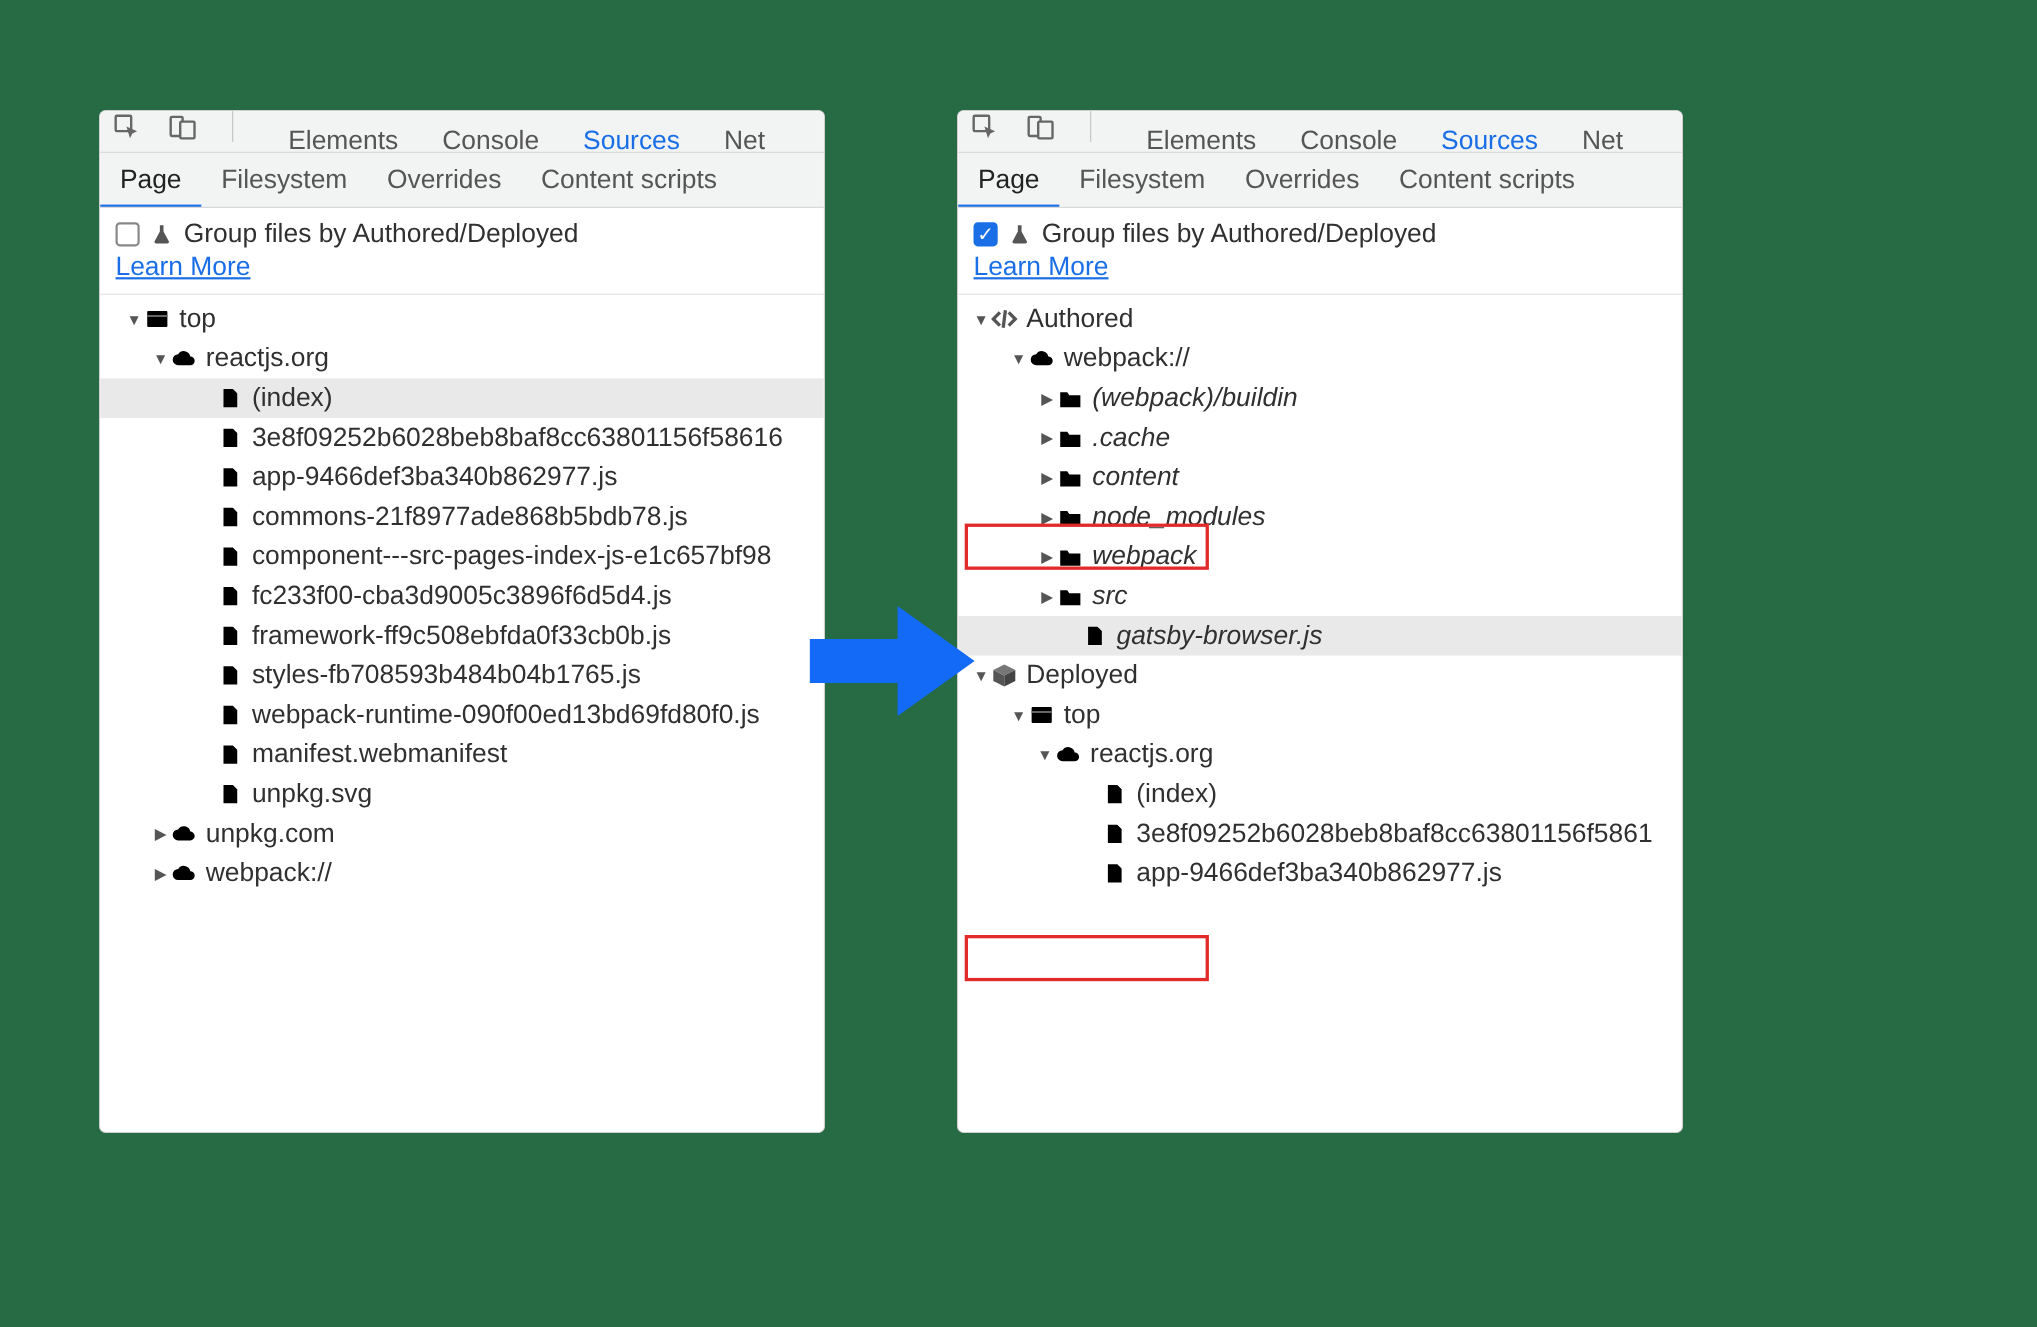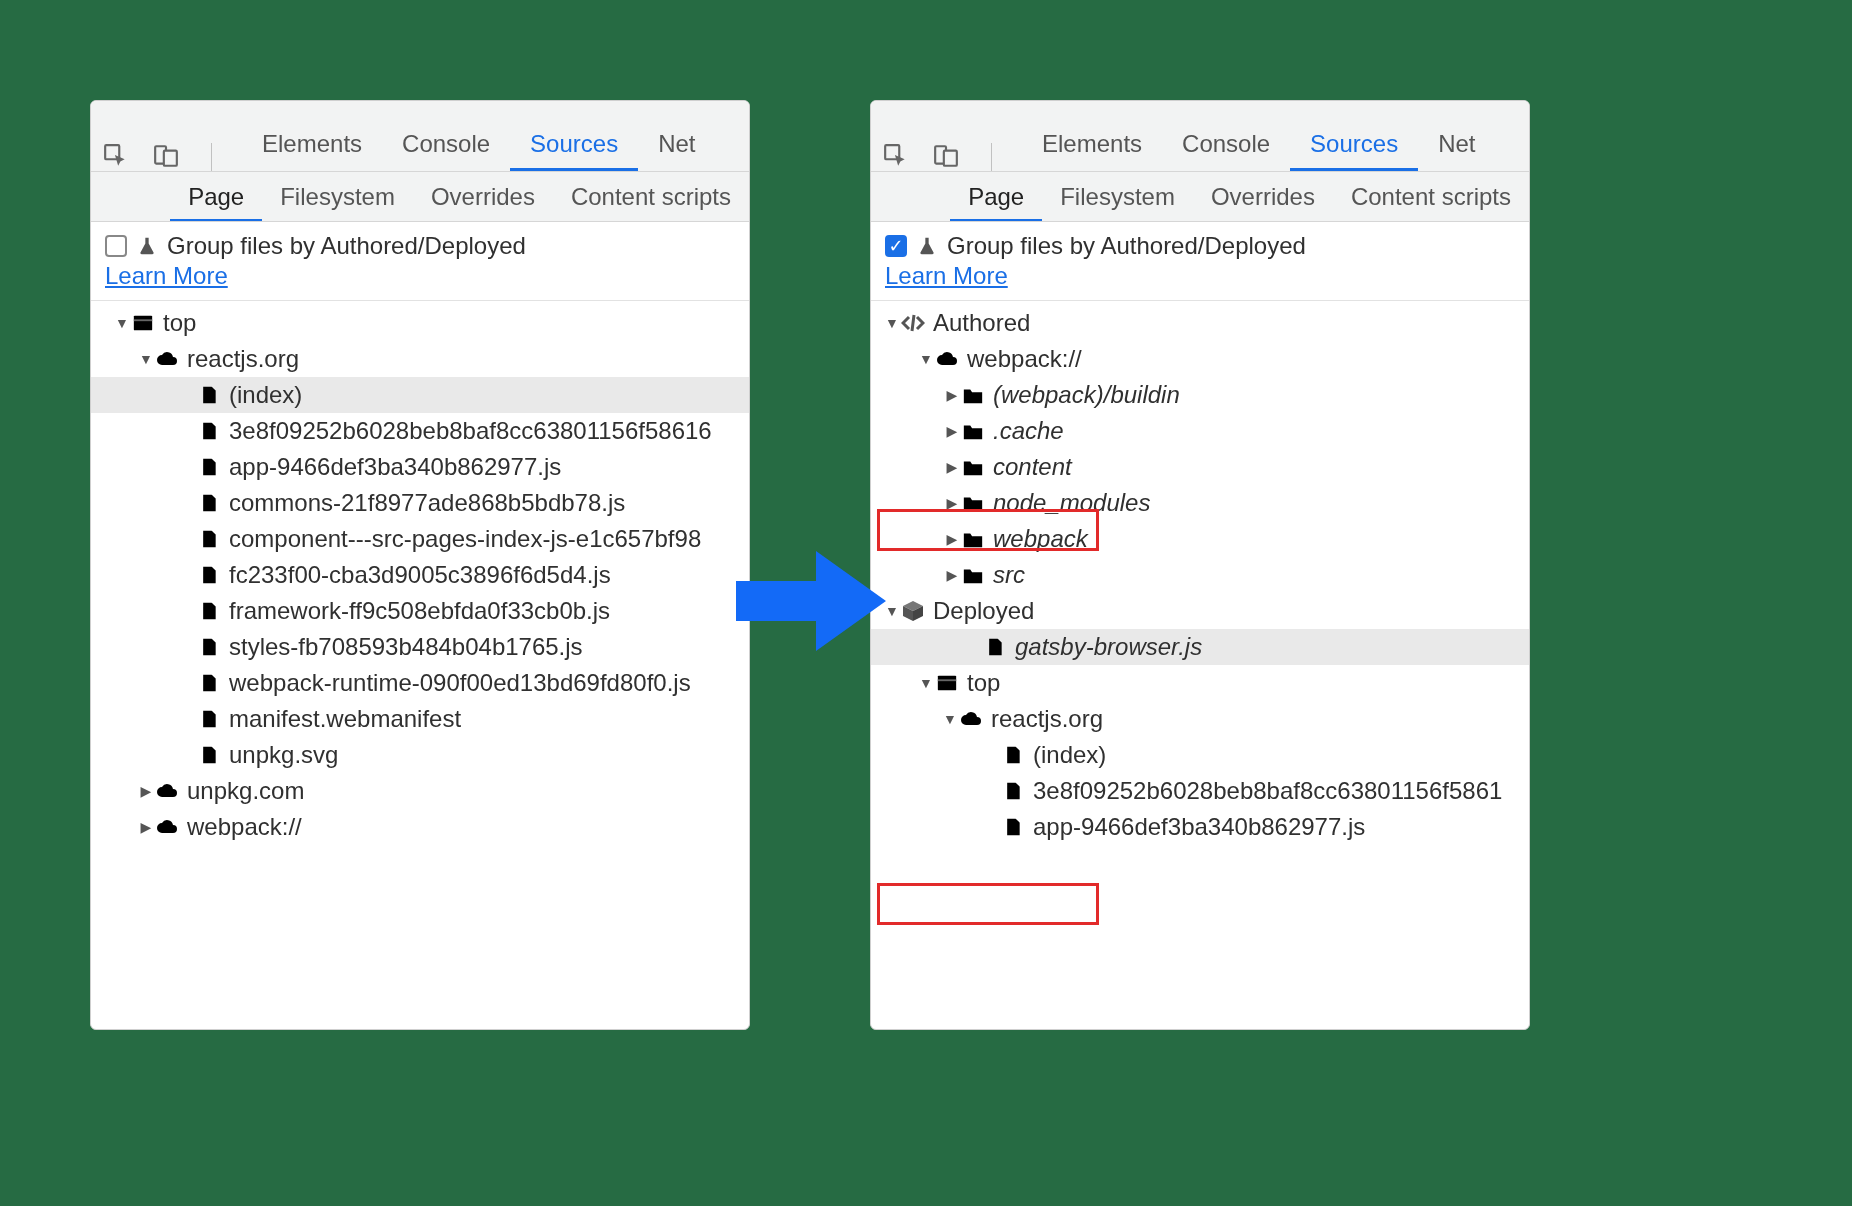--- a/index.html
+++ b/index.html
@@ -19,22 +19,22 @@
     overflow: hidden;
     display: flex;
     flex-direction: column;
   }
   .panel.left  { left: 90px;  top: 100px; width: 660px; height: 930px; }
   .panel.right { left: 870px; top: 100px; width: 660px; height: 930px; }
 
   
   .topbar {
     display: flex;
-    align-items: flex-end;
-    height: 71px;
+    align-items: flex-start;
+    height: 38px;
     border-bottom: 1px solid #d6d6d6;
     background: #f2f3f3;
     padding-left: 10px;
     gap: 20px;
     white-space: nowrap;
     overflow: hidden;
   }
   .top-icon { width: 30px; height: 30px; display: inline-flex; align-items: center; justify-content: center; }
   .top-icon svg { stroke: #666; fill: none; }
   .vdiv { width:1px; height:28px; background:#c1c1c1; margin: 0 10px; }
@@ -49,21 +49,20 @@
   }
 
   
   .subbar {
     display: flex;
     height: 50px;
     border-bottom: 1px solid #d6d6d6;
     background: #f2f3f3;
     white-space: nowrap;
     overflow: hidden;
-    justify-content: flex-end;
   }
   .sub-tab { height:50px; line-height:50px; padding:0 18px; color:#555; }
   .sub-tab.active { color:#222; border-bottom:3px solid #1a6fe6; }
 
   
   .checkrow {
     display:flex; align-items:center;
     padding: 10px 14px 2px 14px; gap:10px;
   }
   .chk {
@@ -464,41 +463,41 @@
     <span class="ind" style="width:62px"></span>
           <span class="caret right"></span>
     <span class="ic ic-folder">
             <svg width="24" height="22">
               <use href="#sym-folder"></use>
             </svg>
           </span>
     <span class="italic">src</span>
   </div>
       </div>
-    <div class="row">
-      <span class="ind" style="width:2px"></span>
-        <span class="caret down"></span>
-      <span class="ic ic-cube">
-          <svg width="24" height="24">
-            <use href="#sym-cube"></use>
-          </svg>
-        </span>
-      <span>Deployed</span>
-    </div>
     <div class="row sel">
       <span class="ind" style="width:84px"></span>
         <span class="caret none"></span>
       <span class="ic ic-file-js">
           <svg width="20" height="24">
             <use href="#sym-file"></use>
           </svg>
         </span>
       <span class="italic">gatsby-browser.js</span>
     </div>
     <div class="row">
+      <span class="ind" style="width:2px"></span>
+        <span class="caret down"></span>
+      <span class="ic ic-cube">
+          <svg width="24" height="24">
+            <use href="#sym-cube"></use>
+          </svg>
+        </span>
+      <span>Deployed</span>
+    </div>
+    <div class="row">
       <span class="ind" style="width:36px"></span>
         <span class="caret down"></span>
       <span class="ic ic-frame">
           <svg width="22" height="22">
             <use href="#sym-frame"></use>
           </svg>
         </span>
       <span>top</span>
     </div>
     <div class="row">

